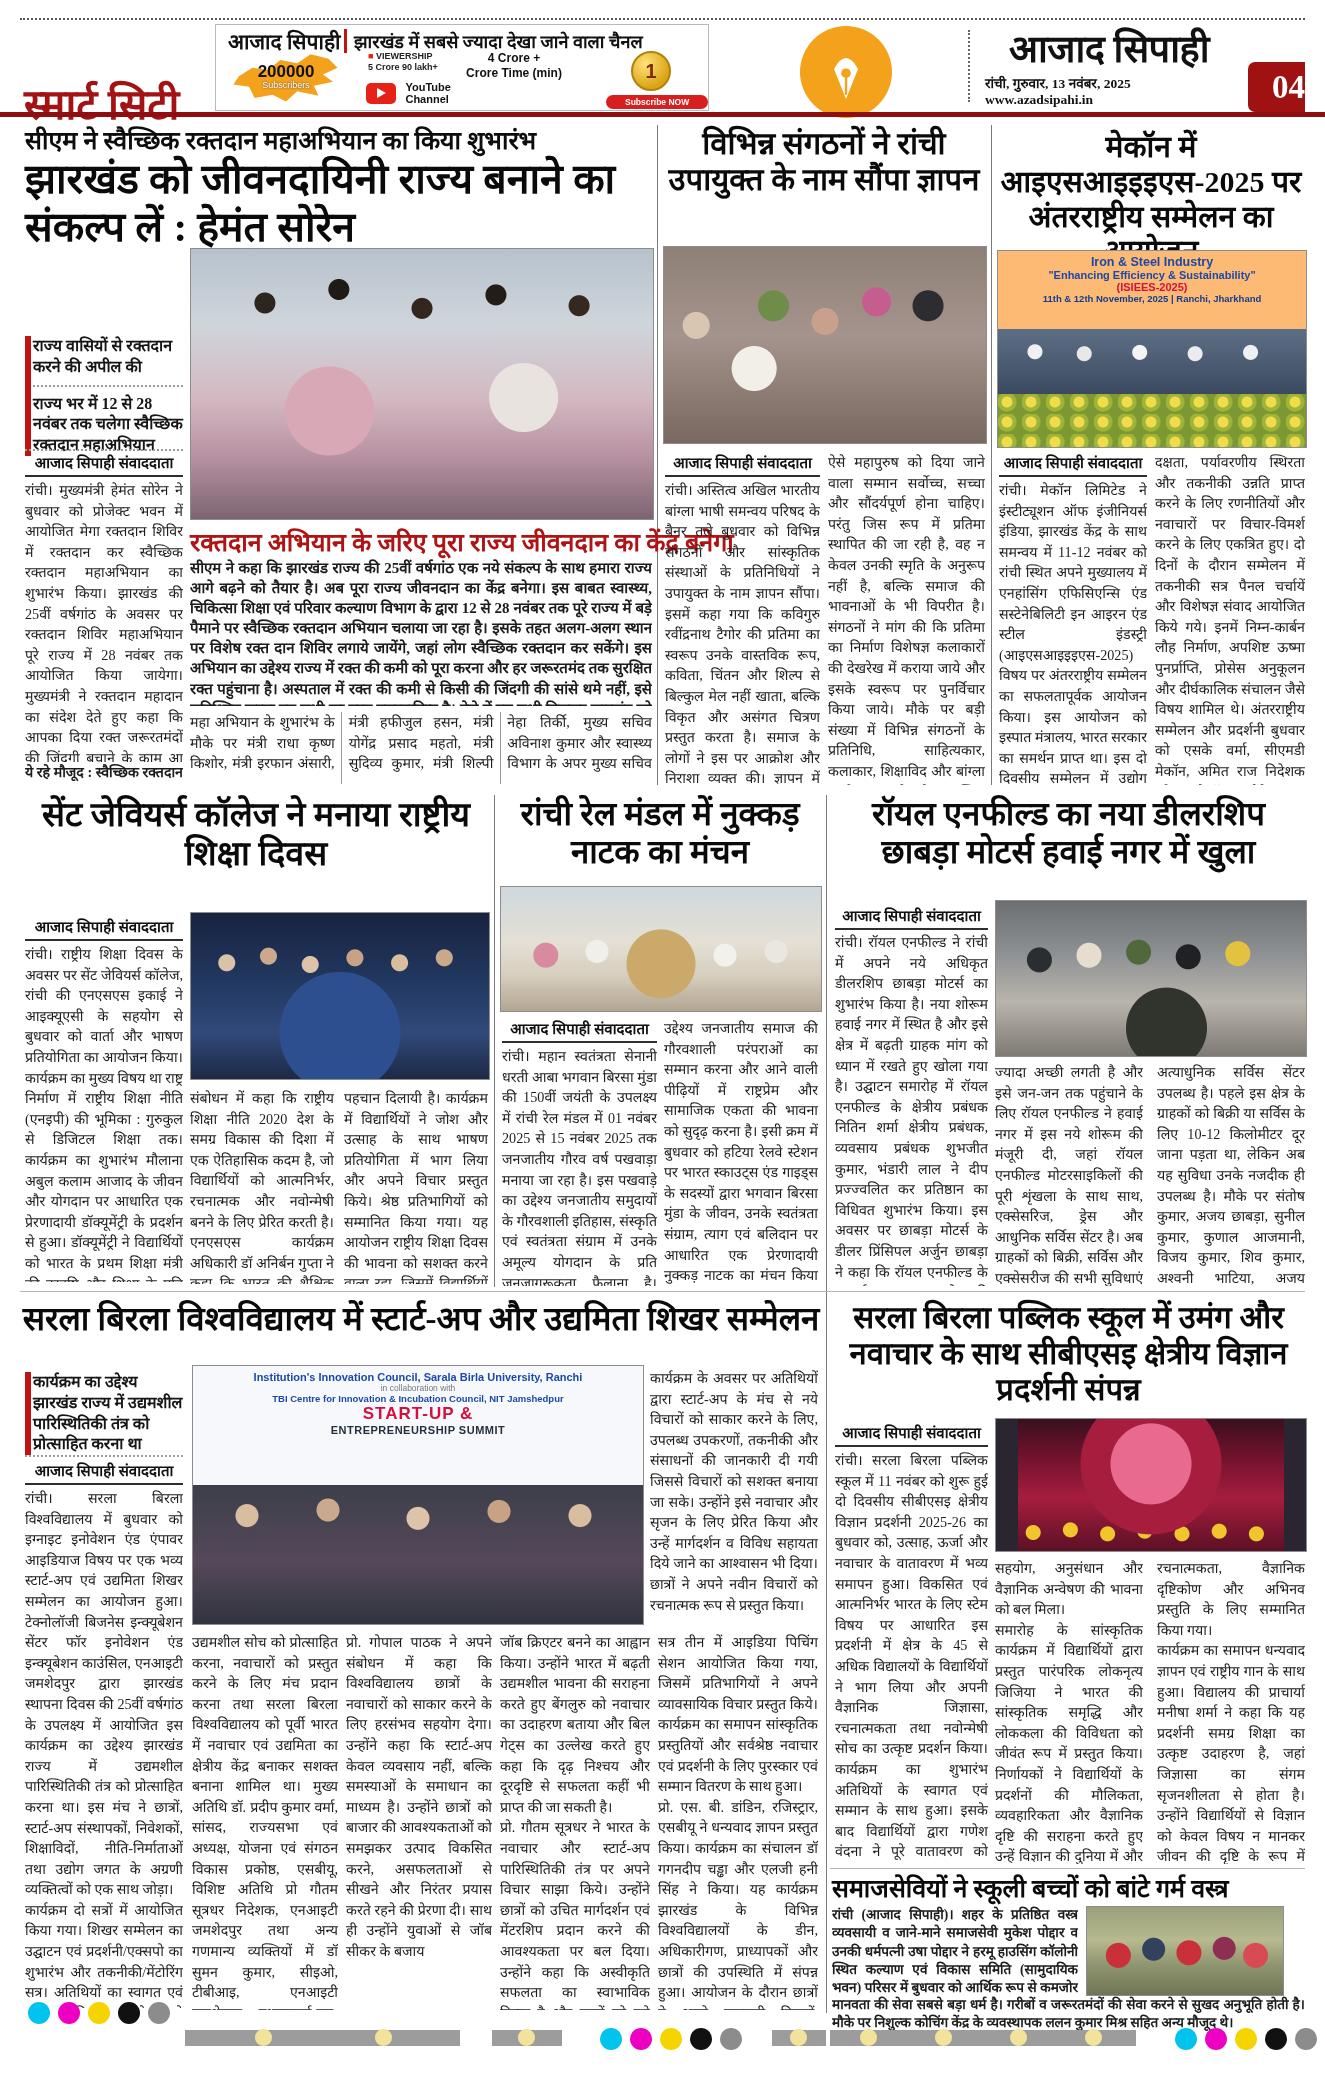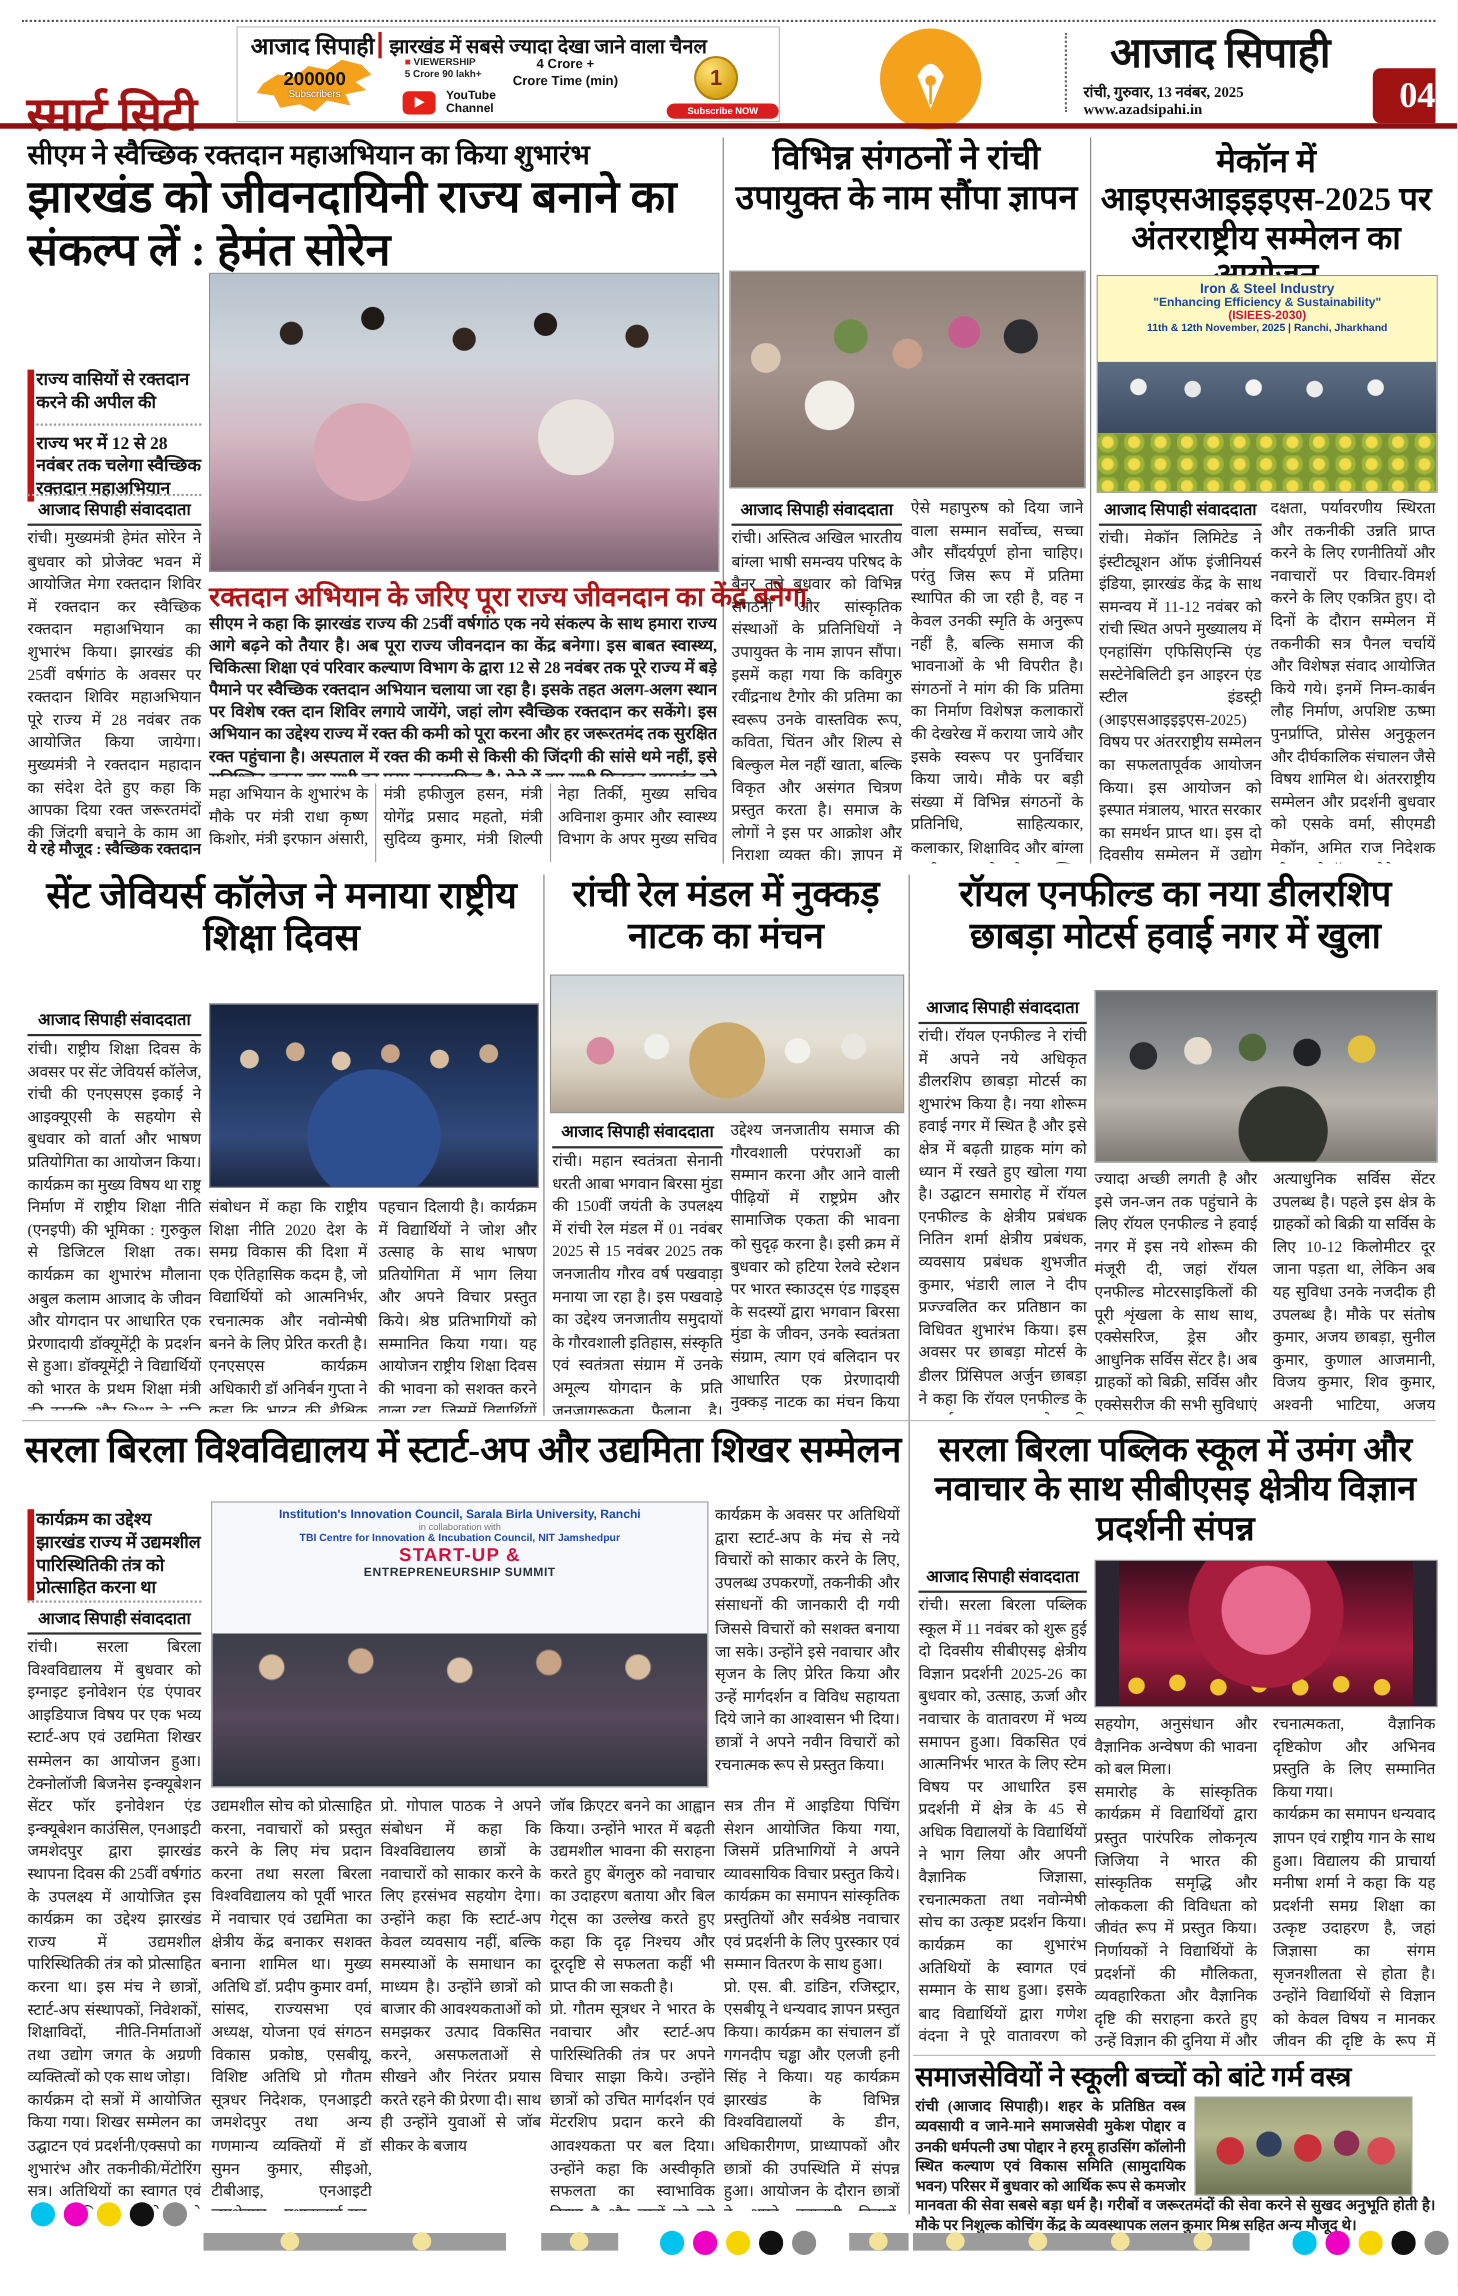--- a/index.html
+++ b/index.html
@@ -54,21 +54,21 @@
     radial-gradient(circle at 30% 60%,#d9a8b6 0 44px,transparent 45px),
     linear-gradient(180deg,#b7c2cd 0%,#cfd5db 28%,#d3b9c2 55%,#b993a3 76%,#7d6472 100%);}
   #photo2{background:
     radial-gradient(circle at 10% 40%,#d8c6b0 0 13px,transparent 14px),
     radial-gradient(circle at 34% 30%,#6f8c4a 0 15px,transparent 16px),
     radial-gradient(circle at 50% 38%,#c9a08b 0 13px,transparent 14px),
     radial-gradient(circle at 66% 28%,#c65d8f 0 14px,transparent 15px),
     radial-gradient(circle at 82% 30%,#2c2c31 0 15px,transparent 16px),
     radial-gradient(circle at 28% 62%,#f2efe8 0 22px,transparent 23px),
     linear-gradient(180deg,#8e8077 0%,#a5948d 45%,#79685f 100%);}
-  .p3-banner{position:absolute;left:0;top:0;right:0;height:40%;background:#fef9c3;text-align:center;font-family:"Liberation Sans",sans-serif;padding-top:4px;}
+  .p3-banner{position:absolute;left:0;top:0;right:0;height:40%;background:#fdba74;text-align:center;font-family:"Liberation Sans",sans-serif;padding-top:4px;}
   .p3-l1{color:#1c49a8;font-weight:800;font-size:12.5px;}
   .p3-l2{color:#1c49a8;font-weight:700;font-size:11px;}
   .p3-l3{color:#d4103e;font-weight:800;font-size:11px;}
   .p3-l4{color:#123d8f;font-weight:700;font-size:9.5px;}
   .p3-stage{position:absolute;left:0;top:40%;right:0;height:33%;background:
     radial-gradient(circle at 12% 35%,#f0f0f0 0 7px,transparent 8px),
     radial-gradient(circle at 28% 38%,#e8e8e8 0 7px,transparent 8px),
     radial-gradient(circle at 46% 36%,#f4f4f4 0 7px,transparent 8px),
     radial-gradient(circle at 64% 38%,#ececec 0 7px,transparent 8px),
     radial-gradient(circle at 82% 36%,#f0f0f0 0 7px,transparent 8px),
@@ -221,21 +221,21 @@
   <div id="photo2" class="photo" style="left:663px;top:246px;width:322px;height:196px;"></div>
   <div class="abs byline" style="left:665px;top:452px;width:155px;">आजाद सिपाही संवाददाता</div>
   <div class="abs body-text" style="left:665px;top:480px;width:155px;height:305px;">रांची। अस्तित्व अखिल भारतीय बांग्ला भाषी समन्वय परिषद के बैनर तले बुधवार को विभिन्न संगठनों और सांस्कृतिक संस्थाओं के प्रतिनिधियों ने उपायुक्त के नाम ज्ञापन सौंपा। इसमें कहा गया कि कविगुरु रवींद्रनाथ टैगोर की प्रतिमा का स्वरूप उनके वास्तविक रूप, कविता, चिंतन और शिल्प से बिल्कुल मेल नहीं खाता, बल्कि विकृत और असंगत चित्रण प्रस्तुत करता है। समाज के लोगों ने इस पर आक्रोश और निराशा व्यक्त की। ज्ञापन में कहा गया कि कविगुरु रवींद्रनाथ टैगोर केवल एक साहित्यकार नहीं, बल्कि भारतीय संस्कृति, भाषा और चेतना के अग्रदूत थे।</div>
   <div class="abs body-text" style="left:828px;top:452px;width:157px;height:333px;">ऐसे महापुरुष को दिया जाने वाला सम्मान सर्वोच्च, सच्चा और सौंदर्यपूर्ण होना चाहिए। परंतु जिस रूप में प्रतिमा स्थापित की जा रही है, वह न केवल उनकी स्मृति के अनुरूप नहीं है, बल्कि समाज की भावनाओं के भी विपरीत है। संगठनों ने मांग की कि प्रतिमा का निर्माण विशेषज्ञ कलाकारों की देखरेख में कराया जाये और इसके स्वरूप पर पुनर्विचार किया जाये। मौके पर बड़ी संख्या में विभिन्न संगठनों के प्रतिनिधि, साहित्यकार, कलाकार, शिक्षाविद और बांग्ला भाषी समाज के लोग उपस्थित थे। उन्होंने प्रशासन से शीघ्र कार्रवाई का अनुरोध किया।</div>
 
   <div class="abs hl" style="left:997px;top:130px;width:308px;font-size:30px;">मेकॉन में आइएसआइइइएस-2025 पर अंतरराष्ट्रीय सम्मेलन का आयोजन</div>
   <div id="photo3" class="photo" style="left:997px;top:250px;width:308px;height:196px;">
     <div class="p3-banner">
       <div class="p3-l1">Iron &amp; Steel Industry</div>
       <div class="p3-l2">"Enhancing Efficiency &amp; Sustainability"</div>
-      <div class="p3-l3">(ISIEES-2030)</div>
+      <div class="p3-l3">(ISIEES-2025)</div>
       <div class="p3-l4">11th &amp; 12th November, 2025  |  Ranchi, Jharkhand</div>
     </div>
     <div class="p3-stage"></div>
     <div class="p3-flowers"></div>
   </div>
   <div class="abs byline" style="left:999px;top:452px;width:148px;">आजाद सिपाही संवाददाता</div>
   <div class="abs body-text" style="left:999px;top:480px;width:148px;height:305px;">रांची। मेकॉन लिमिटेड ने इंस्टीट्यूशन ऑफ इंजीनियर्स इंडिया, झारखंड केंद्र के साथ समन्वय में 11-12 नवंबर को रांची स्थित अपने मुख्यालय में एनहांसिंग एफिसिएन्सि एंड सस्टेनेबिलिटी इन आइरन एंड स्टील इंडस्ट्री (आइएसआइइइएस-2025) विषय पर अंतरराष्ट्रीय सम्मेलन का सफलतापूर्वक आयोजन किया। इस आयोजन को इस्पात मंत्रालय, भारत सरकार का समर्थन प्राप्त था। इस दो दिवसीय सम्मेलन में उद्योग जगत के लीडर, नीति निर्माता, प्रौद्योगिकीविद और शोधकर्ताओं ने लौह और इस्पात क्षेत्र में ऊर्जा</div>
   <div class="abs body-text" style="left:1155px;top:452px;width:150px;height:333px;">दक्षता, पर्यावरणीय स्थिरता और तकनीकी उन्नति प्राप्त करने के लिए रणनीतियों और नवाचारों पर विचार-विमर्श करने के लिए एकत्रित हुए। दो दिनों के दौरान सम्मेलन में तकनीकी सत्र पैनल चर्चायें और विशेषज्ञ संवाद आयोजित किये गये। इनमें निम्न-कार्बन लौह निर्माण, अपशिष्ट ऊष्मा पुनर्प्राप्ति, प्रोसेस अनुकूलन और दीर्घकालिक संचालन जैसे विषय शामिल थे। अंतरराष्ट्रीय सम्मेलन और प्रदर्शनी बुधवार को एसके वर्मा, सीएमडी मेकॉन, अमित राज निदेशक (टी), मेकॉन, जेके झा, निदेशक (सी), मेकॉन सहित अन्य गणमान्य व्यक्तियों की उपस्थिति में समापन सत्र के साथ संपन्न हुई।</div>
 
   <div class="abs hl" style="left:22px;top:795px;width:468px;font-size:34px;">सेंट जेवियर्स कॉलेज ने मनाया राष्ट्रीय शिक्षा दिवस</div>

